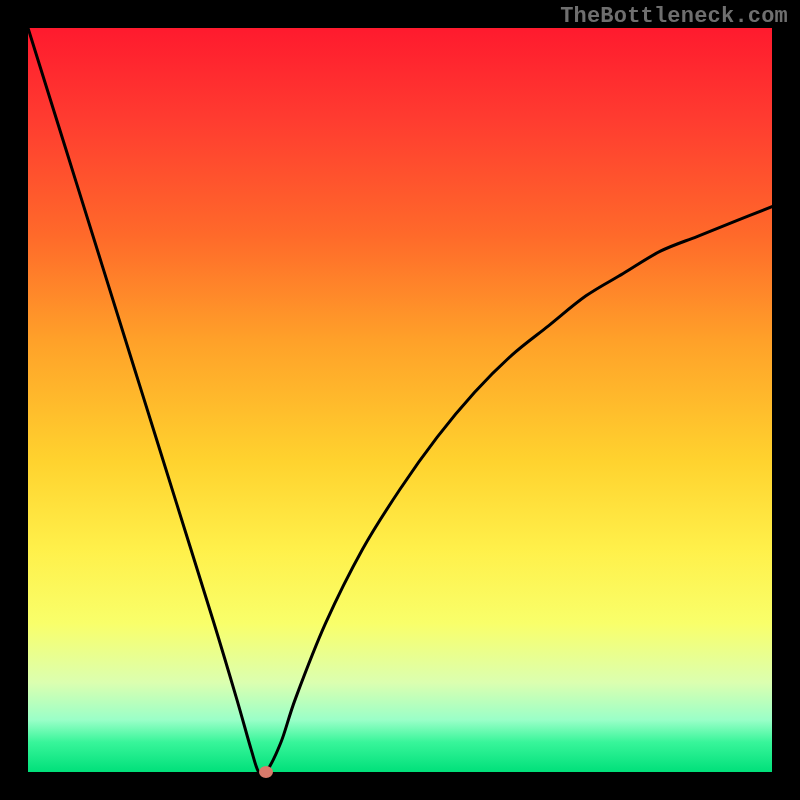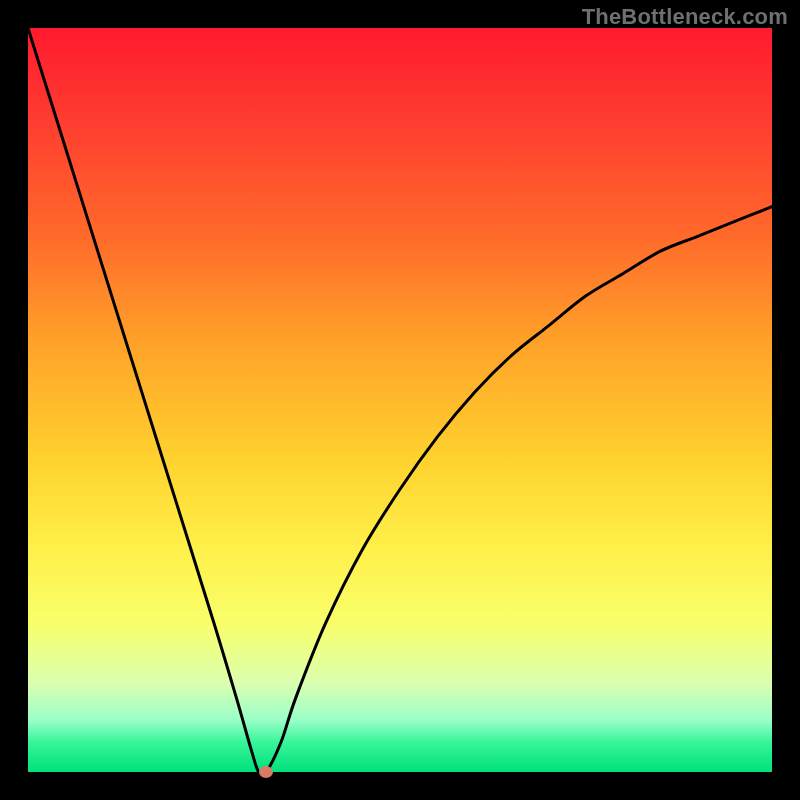--- a/index.html
+++ b/index.html
@@ -27,21 +27,21 @@
       #dbffb0 88%,
       #9affc8 93%,
       #38f59a 96%,
       #00e07a 100%
     );
   }
   .watermark {
     position: absolute;
     top: 4px;
     right: 12px;
-    font-family: Liberation Sans, sans-serif;
+    font-family: Liberation Mono, monospace;
     font-size: 22px;
     font-weight: 600;
     color: #6f6f6f;
     letter-spacing: 0.2px;
     user-select: none;
   }
   .curve {
     position: absolute;
     left: 28px;
     top: 28px;

